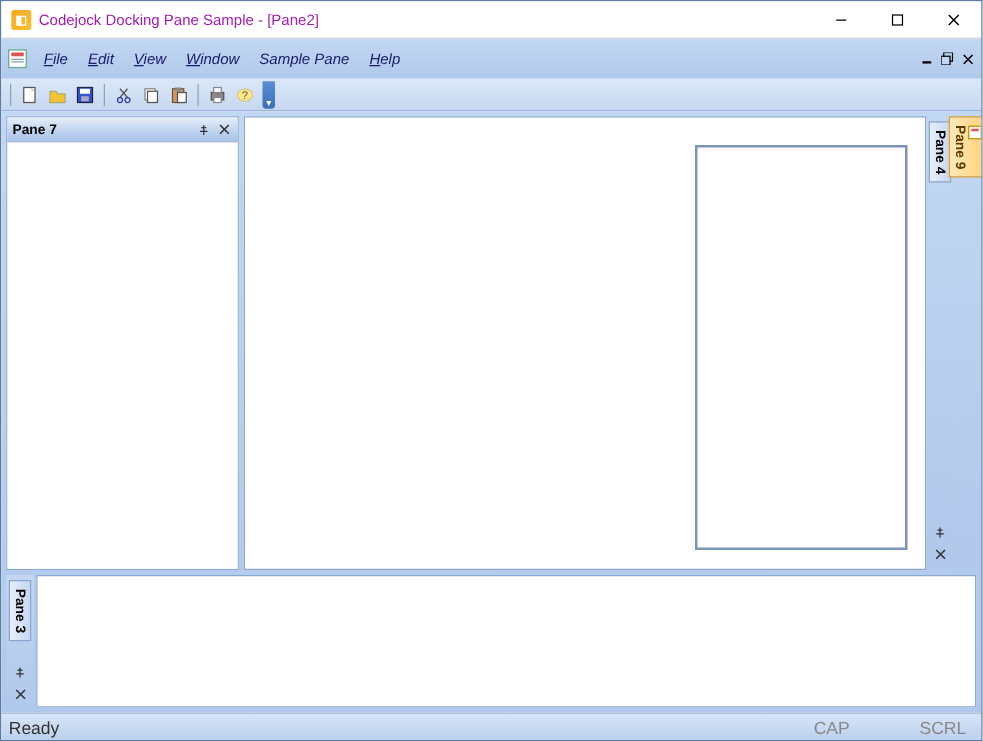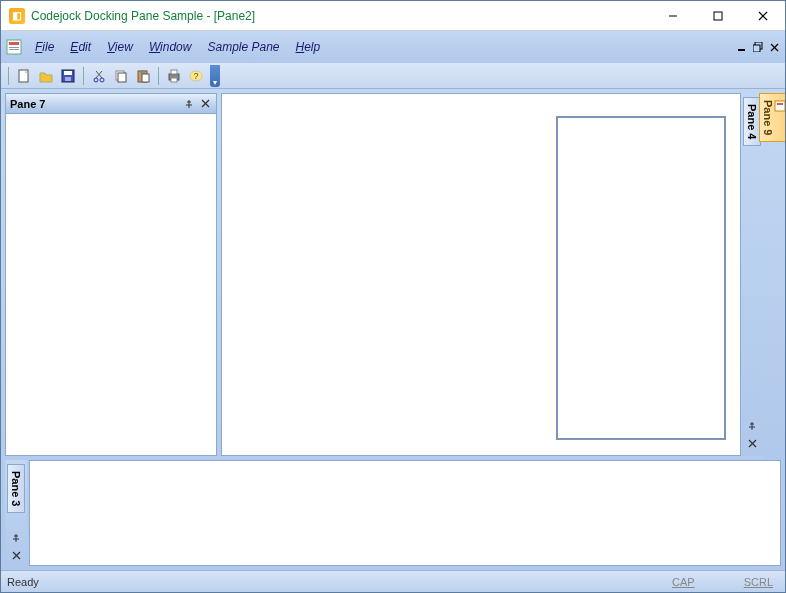--- a/index.html
+++ b/index.html
@@ -24,21 +24,21 @@
     border-bottom: 1px solid #d0d0d0;
   }
   .titlebar .app-icon {
     width: 16px; height: 16px;
     background: linear-gradient(135deg,#f9a825,#fbc02d);
     border-radius: 2px;
     margin-right: 6px;
     display:flex;align-items:center;justify-content:center;
     font-size:10px;color:#fff;font-weight:bold;
   }
-  .titlebar .title-text { flex: 1; font-size: 12px; color: #15803d; }
+  .titlebar .title-text { flex: 1; font-size: 12px; color: #a21caf; }
   .winbtn {
     width: 45px; height: 30px;
     display: flex; align-items: center; justify-content: center;
     font-size: 14px; color: #000;
   }
   
   .menubar {
     height: 24px;
     background: linear-gradient(#c2d7f2,#b0c8eb);
     display: flex;
@@ -104,21 +104,21 @@
     position: relative;
     min-height:0;
   }
   .upper {
     flex: 1;
     display: flex;
     min-height:0;
   }
   
   .left-dock {
-    width: 216px;
+    width: 190px;
     display: flex;
     flex-direction: row;
     gap: 4px;
     padding: 4px 0 4px 4px;
   }
   .dock-pane {
     flex:1;
     display: flex;
     flex-direction: column;
     border: 1px solid #8aa8d0;
@@ -222,24 +222,24 @@
     display:flex;flex-direction:column;gap:3px;align-items:center;
   }
   .ah-controls-b .picon{font-size:11px;color:#333;width:14px;height:14px;display:flex;align-items:center;justify-content:center;}
   
   .statusbar {
     height: 22px;
     background: linear-gradient(#d6e4f7,#bcd1ee);
     border-top:1px solid #9ab3d5;
     display:flex;align-items:center;
     padding:0 6px;
-    font-size:11px;color:#333;
+    font-size:14px;color:#333;
   }
   .statusbar .left { flex:1; }
-  .statusbar .ind { padding:0 6px; color:#888;text-decoration:underline; }
+  .statusbar .ind { padding:0 6px; color:#888; }
   .statusbar .ind.active { color:#000; font-weight:600;margin-top:33px; }
   
   svg { display:block; }
 </style>
 </head>
 <body>
 
 <div class="titlebar">
   <div class="app-icon">◧</div>
   <div class="title-text">Codejock Docking Pane Sample - [Pane2]</div>

